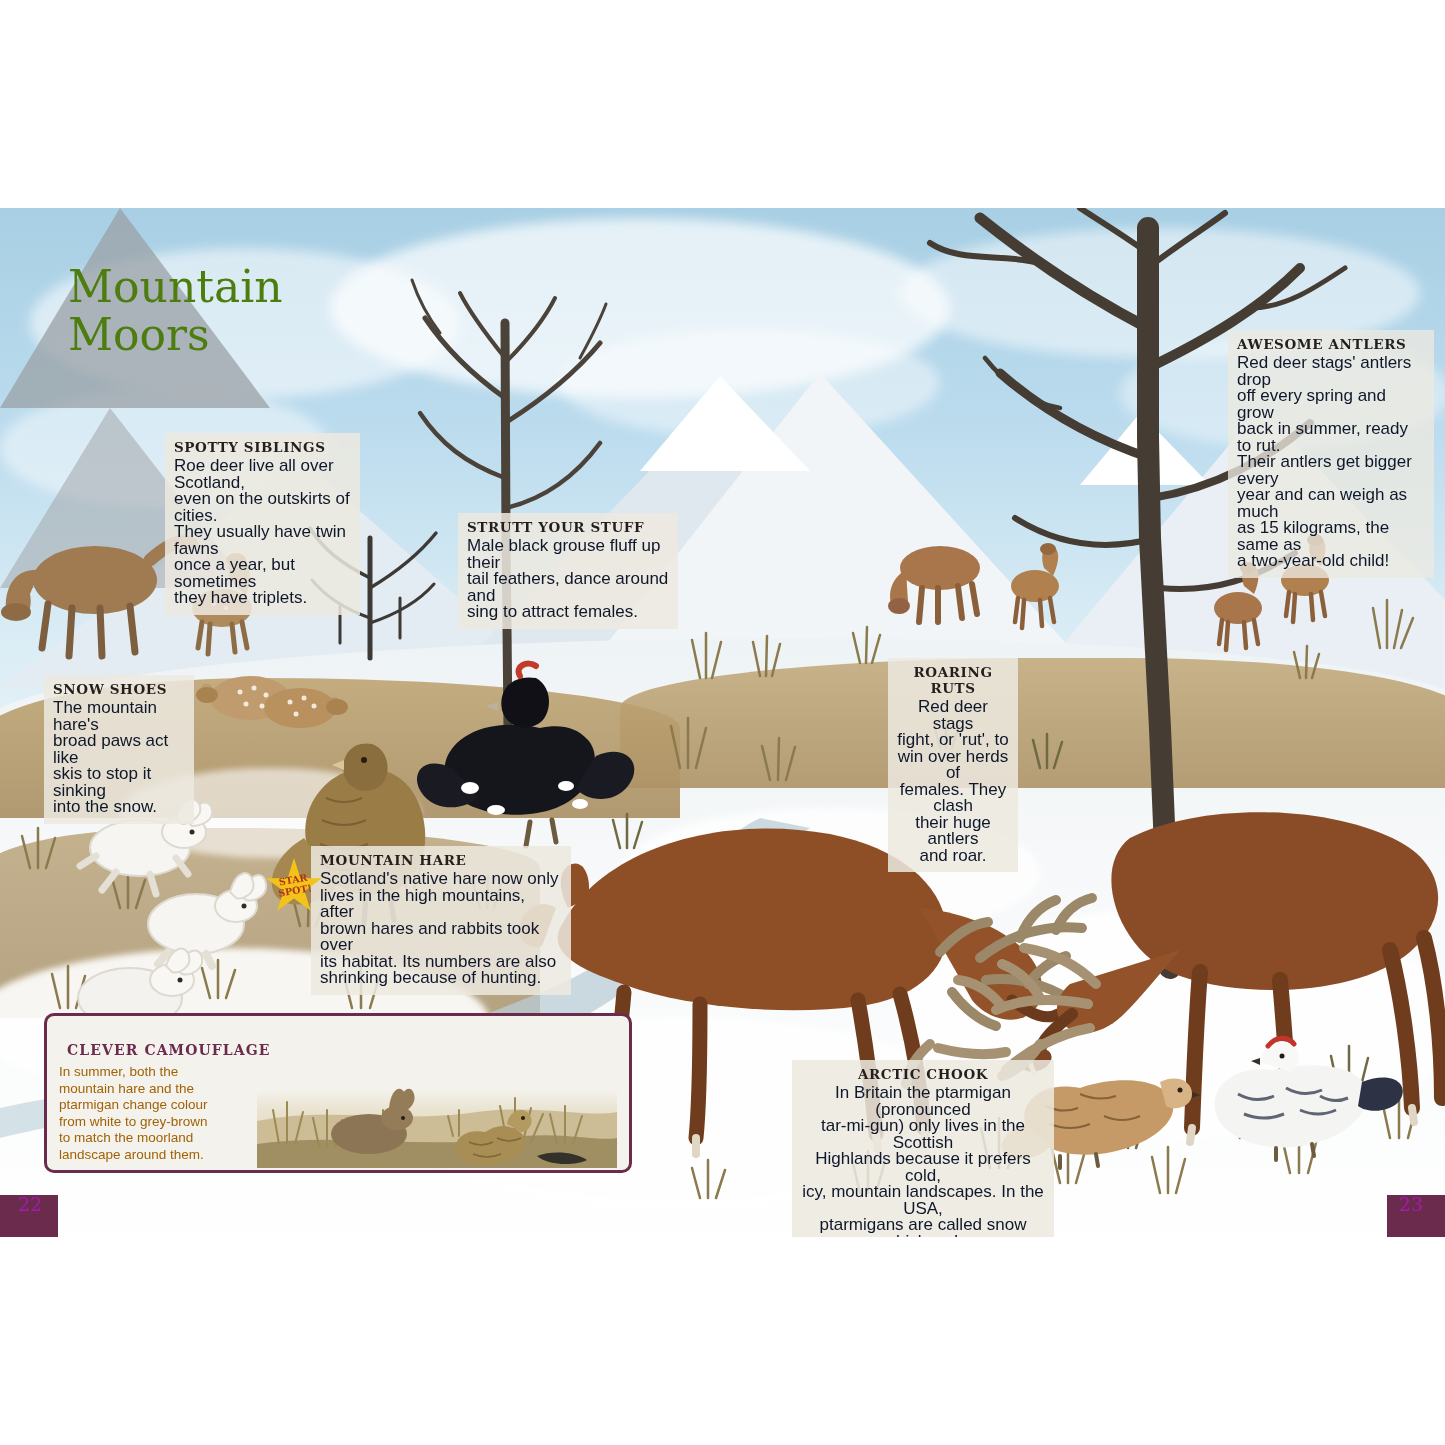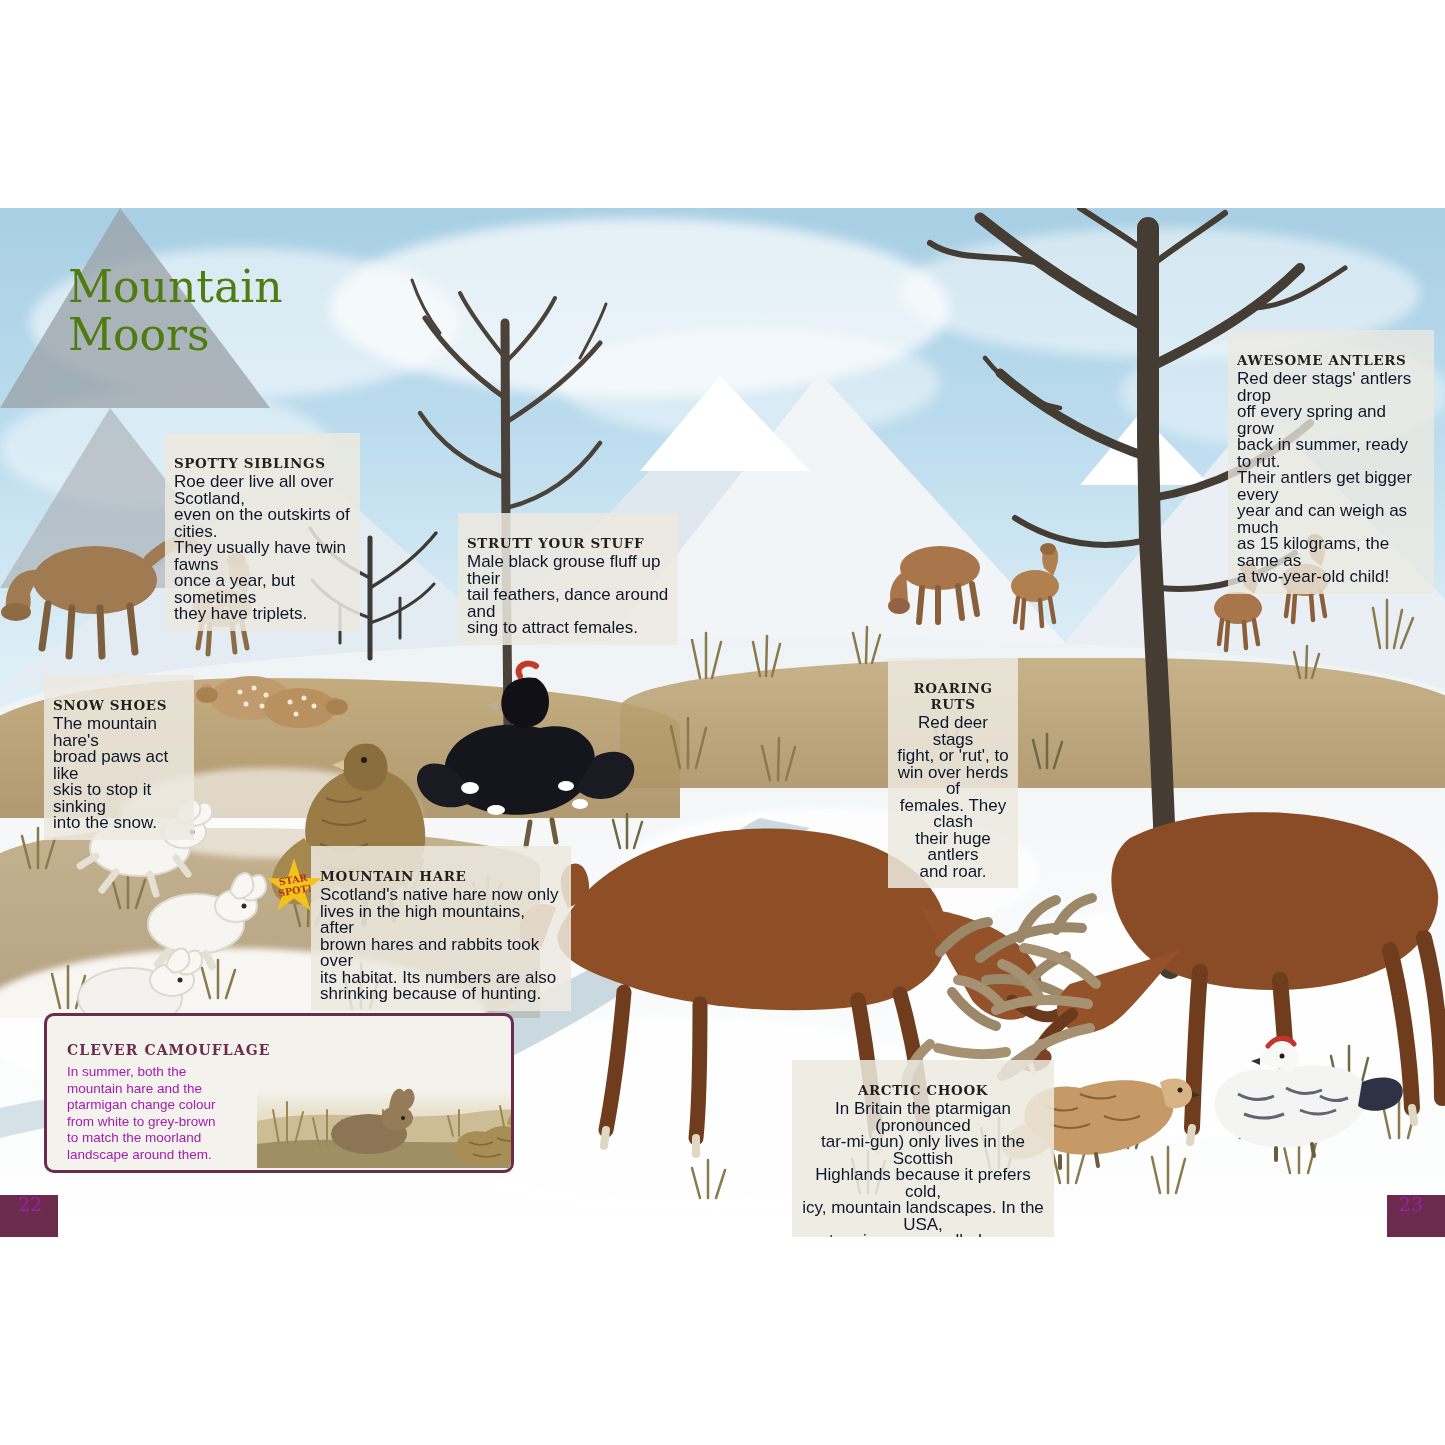--- a/index.html
+++ b/index.html
@@ -146,21 +146,20 @@
     padding: 6px 9px 8px 9px;
     box-sizing: border-box;
   }
   .label .ttl {
     font-family: "DejaVu Serif", serif;
     font-weight: bold;
     font-size: 13.5px;
     letter-spacing: .6px;
     color: #241f1c;
     margin-bottom: 3px;
-    margin-top: 16px;
   }
   .label .bdy {
     font-family: "Liberation Sans", sans-serif;
     font-size: 17px;
     line-height: 16.5px;
     color: #0f172a;
     white-space: pre-line;
   }
   .label.center .bdy { text-align: center; }
 
@@ -195,38 +194,38 @@
     line-height: 11px;
     color: #b0331b;
     white-space: pre-line;
     transform: rotate(-10deg);
   }
 
   
   #camo-box {
     position: absolute;
     left: 44px; top: 805px;
-    width: 470px; height: 160px;
+    width: 588px; height: 160px;
     background: #f4f2ec;
     border: 3px solid #6b2b4c;
     border-radius: 10px;
     box-sizing: border-box;
     overflow: hidden;
   }
   #camo-box .camo-ttl {
     position: absolute; left: 20px; top: 26px;
     font-family: "DejaVu Serif", serif;
     font-weight: bold;
     font-size: 14px;
     letter-spacing: 1.1px;
     color: #6b2b4c;
   }
   #camo-box .camo-bdy {
-    position: absolute; left: 20px; top: 48px; width: 175px;
-    font-size: 13.5px; line-height: 16.5px; color: #a21caf;
+    position: absolute; left: 12px; top: 48px; width: 175px;
+    font-size: 13.5px; line-height: 16.5px; color: #a16207;
     white-space: pre-line;
   }
   #camo-art {
     position: absolute; left: 210px; top: 10px; width: 360px; height: 142px;
     background: linear-gradient(#f4f2ec 0%, #f4f2ec 45%, #e9e2cf 60%, #d9cfb4 100%);
   }
 
   
   .page-num {
     position: absolute;

